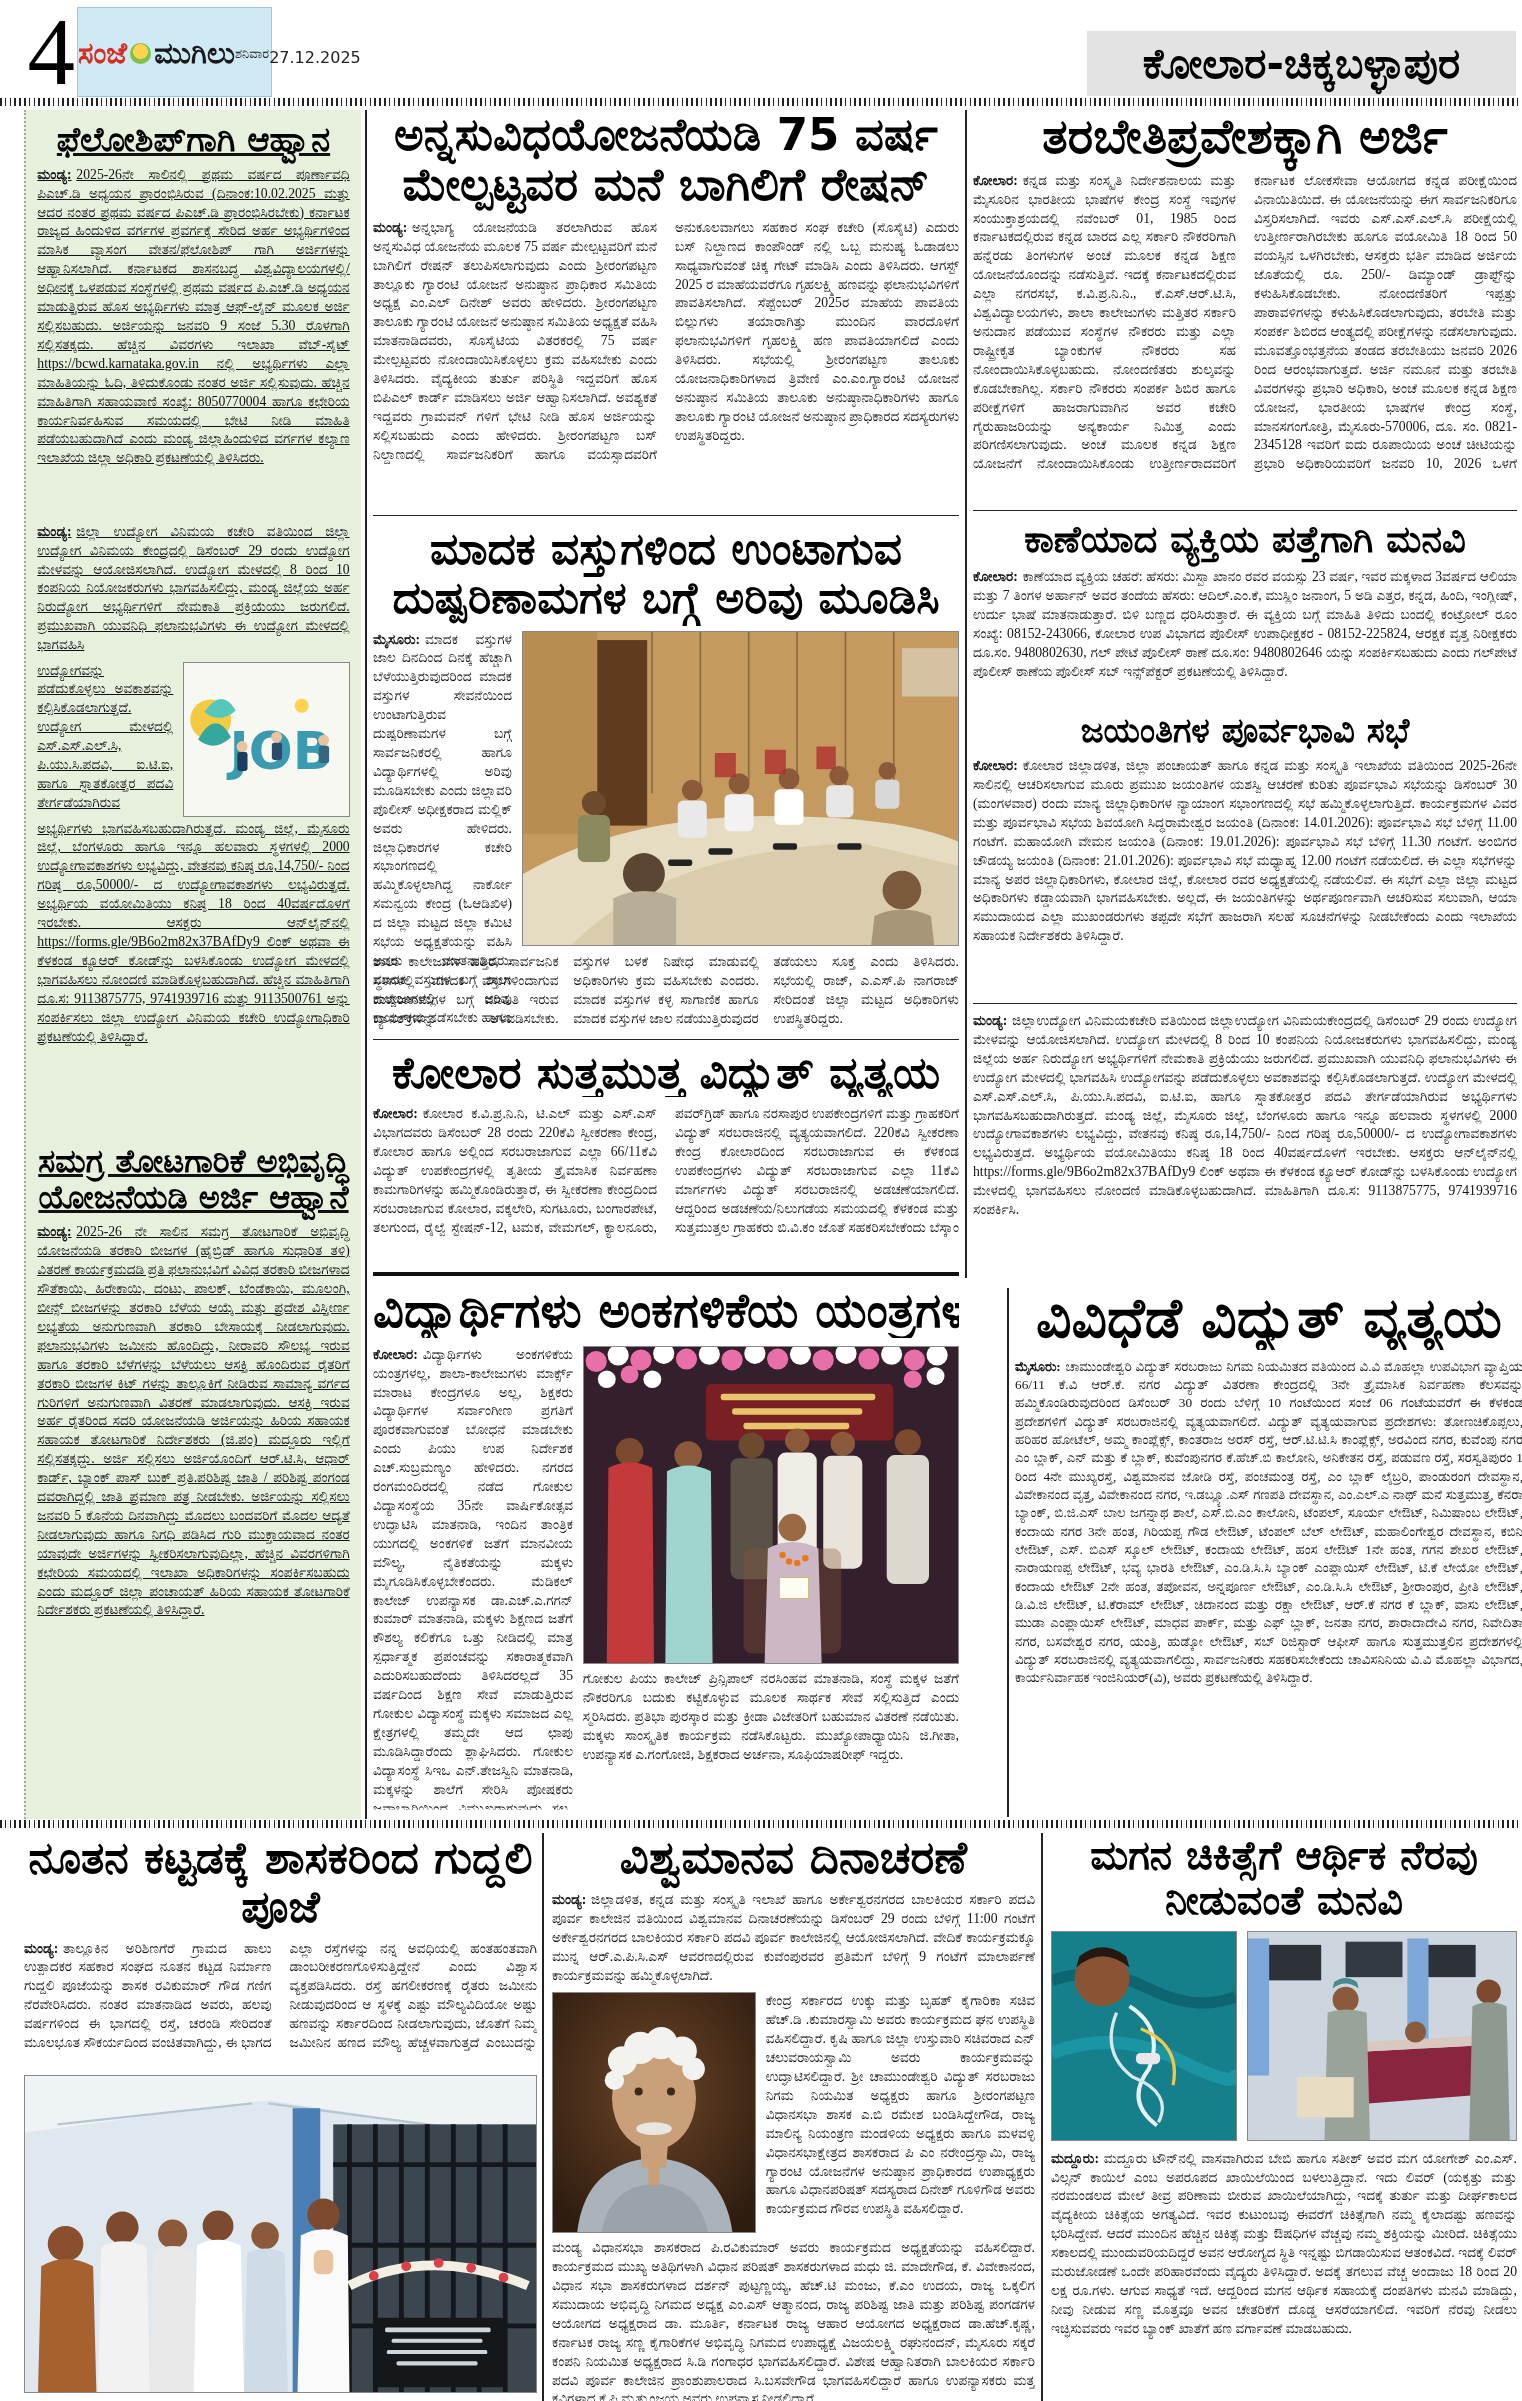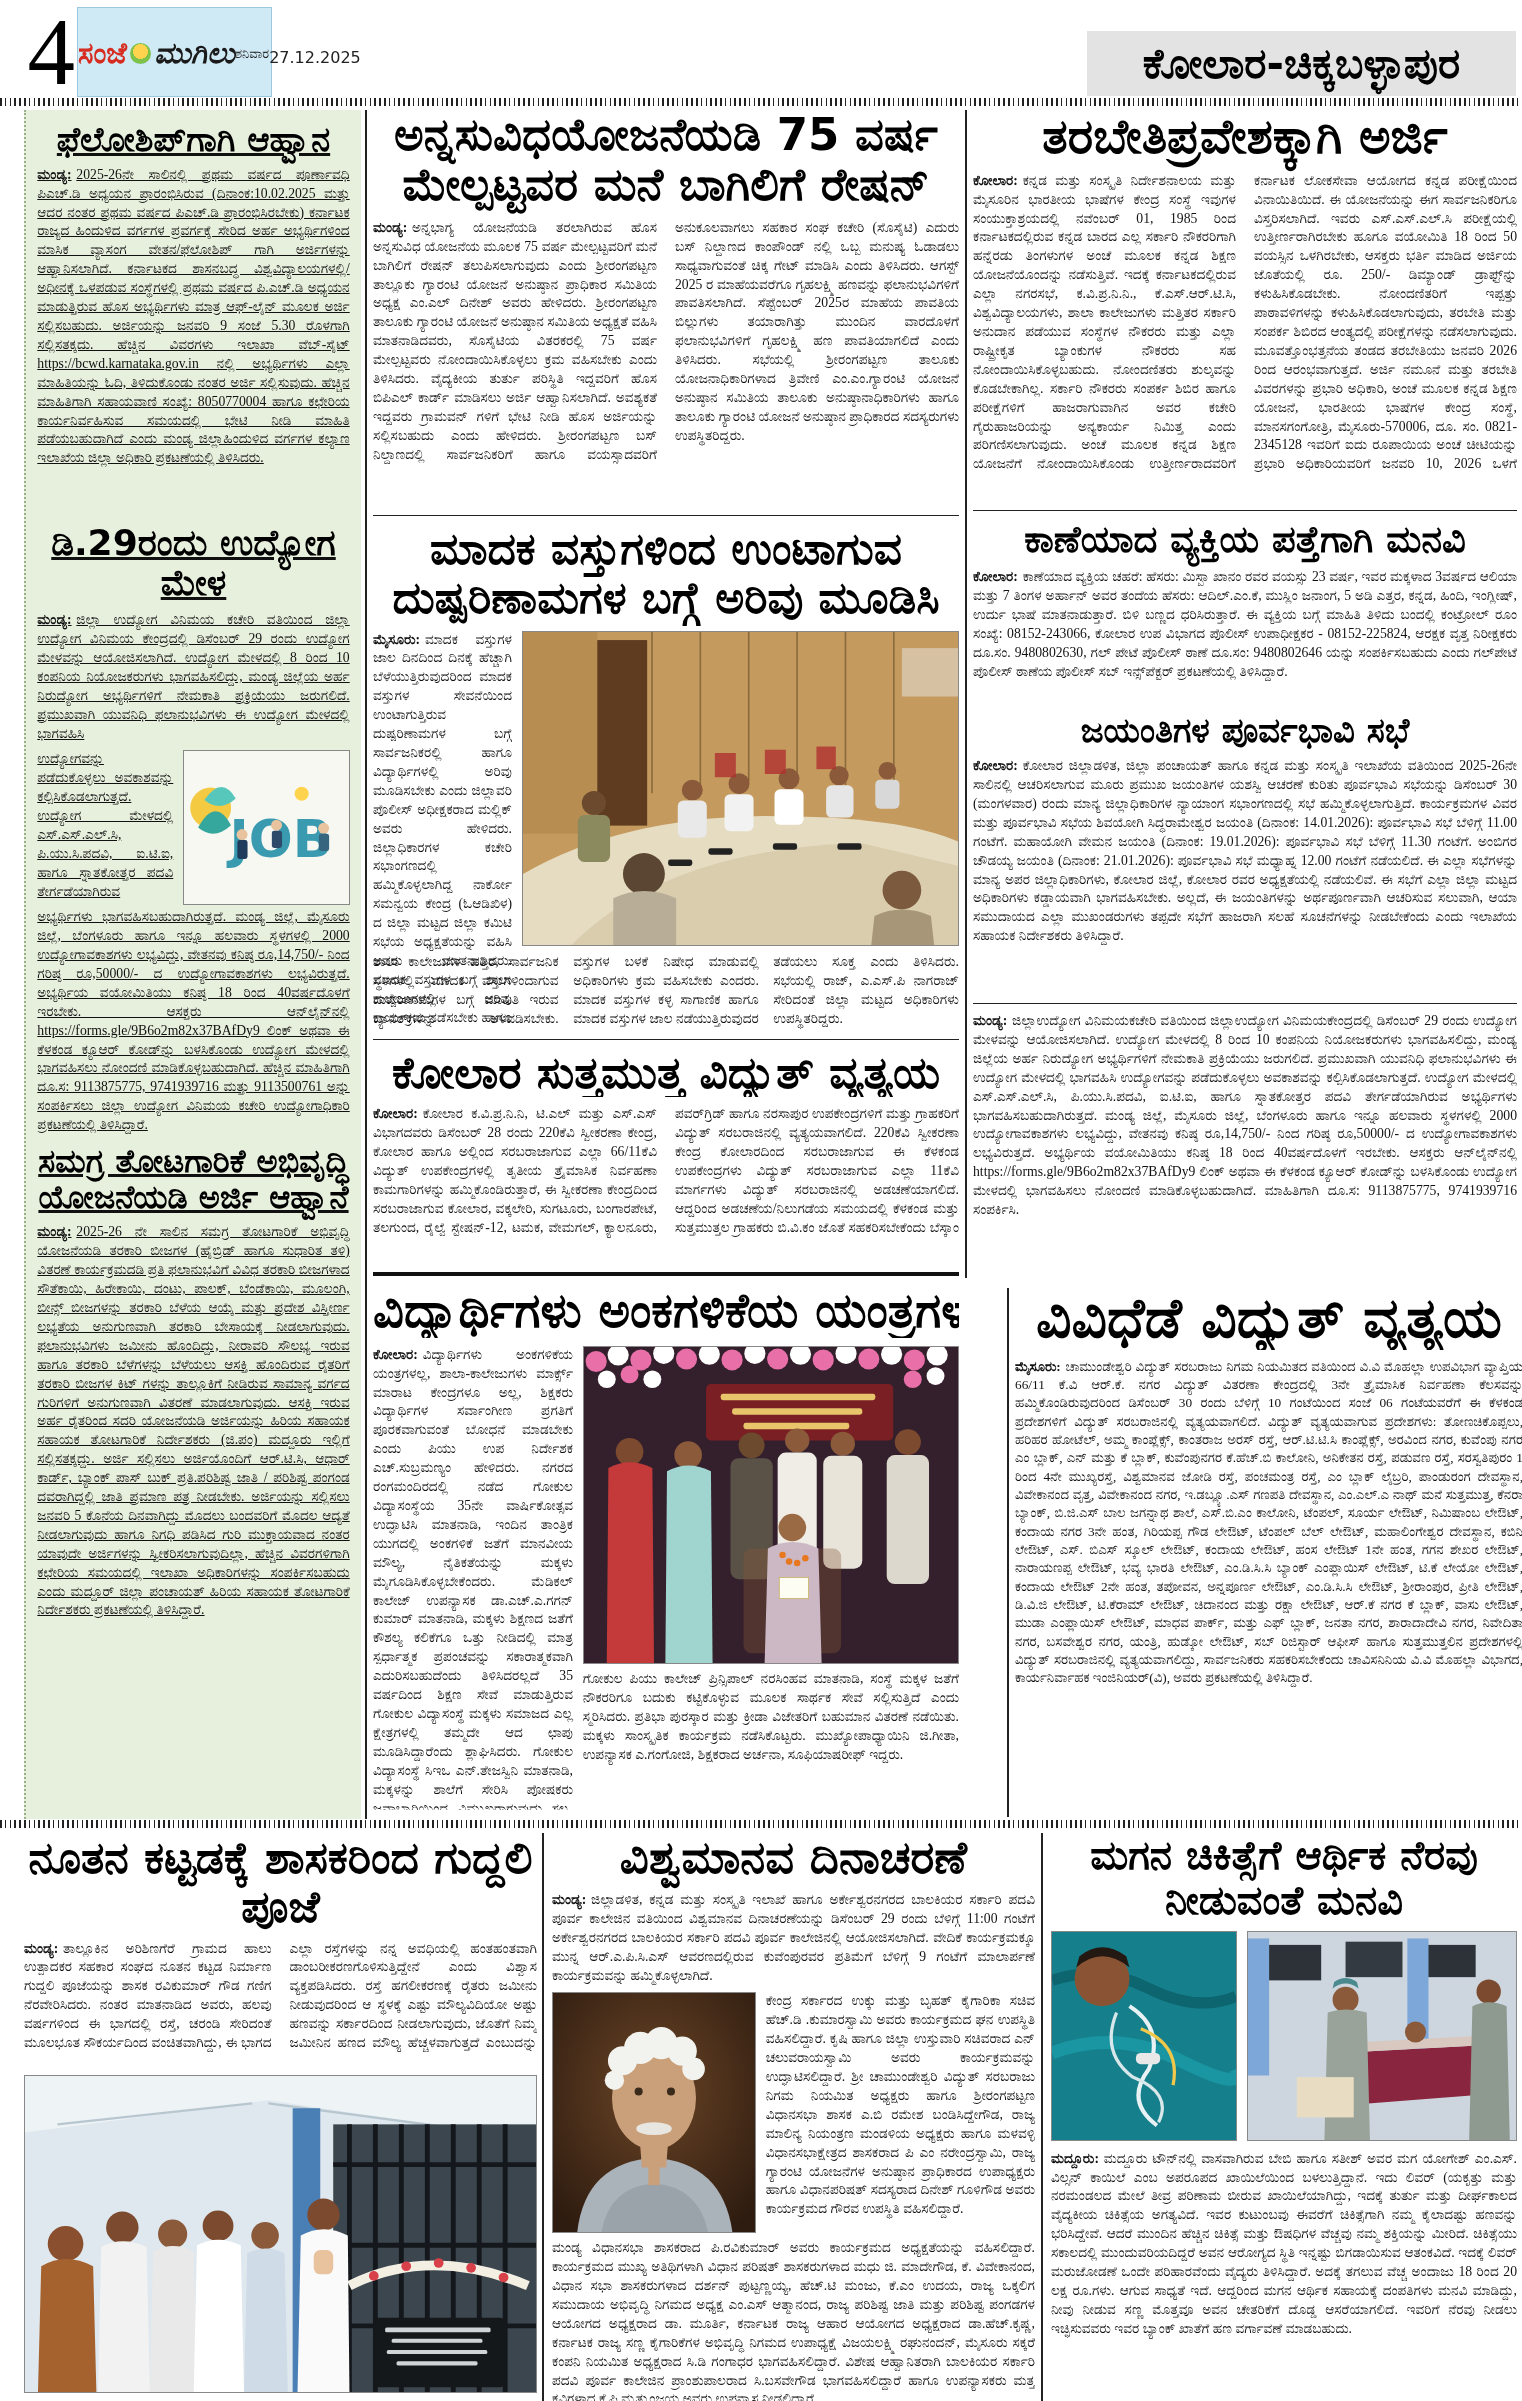--- a/index.html
+++ b/index.html
@@ -18,21 +18,21 @@
   .dl{font-weight:bold;margin-right:4.8px;}
   .cols2{column-count:2;column-gap:18px;overflow:hidden;}
   .cols3{column-count:3;column-gap:14.5px;overflow:hidden;}
   .greenpanel{background:#e7efdd;border-left:2.4px dotted #9ab08a;padding:9.7px 11.3px;box-sizing:border-box;overflow:hidden;text-decoration:underline;}
   .photo{border:0.8px solid #888;background:#ddd;overflow:hidden;}
   .flexrow{display:flex;gap:9.7px;}
   .masthead{background:#cfe9f5;border:0.8px solid #9cc7de;box-sizing:border-box;
     display:flex;align-items:center;justify-content:flex-start;padding-top:4.8px;}
   .masthead .mrow{font-family:"DejaVu Sans",sans-serif;font-weight:bold;font-size:29px;line-height:1;}
   .masthead .red{color:#d62d20;}
-  .masthead .blk{color:#1a1a1a;font-style:italic;}
+  .masthead .blk{color:#1a1a1a;}
   .mrule{width:82%;height:5.6px;border-radius:3.2px;background:linear-gradient(90deg,#0c86c8,#35b4ee 55%,#0c86c8);margin:5.6px 0 6.5px;}
   .mday{font-family:"DejaVu Sans",sans-serif;font-size:13px;color:#222;}
   .mdate{font-family:"DejaVu Sans",sans-serif;font-size:16px;color:#222;margin-top:6.5px;}
   .pageno{font-family:"Liberation Serif",serif;font-weight:normal;font-size:95px;line-height:1;color:#000;}
   .badge{background:#e3e3e3;display:flex;align-items:center;justify-content:center;
     font-family:"DejaVu Sans",sans-serif;font-weight:bold;font-size:42px;color:#000;}
   .section{position:absolute;box-sizing:border-box;overflow:hidden;}
 </style>
 </head>
 <body>
@@ -54,21 +54,20 @@
   <div class="tickline" style="top:98px;"></div>
 
   <div class="section greenpanel" style="left:24px;top:110px;width:337px;height:1709px;">
 
     <article style="height:403px;overflow:hidden;">
       <h2 class="head" style="font-size:34px;">ಫೆಲೋಶಿಪ್‌ಗಾಗಿ ಆಹ್ವಾನ</h2>
       <p class="body-txt"><b class="dl">ಮಂಡ್ಯ:</b><span>2025-26ನೇ ಸಾಲಿನಲ್ಲಿ ಪ್ರಥಮ ವರ್ಷದ ಪೂರ್ಣಾವಧಿ ಪಿಎಚ್.ಡಿ ಅಧ್ಯಯನ ಪ್ರಾರಂಭಿಸಿರುವ (ದಿನಾಂಕ:10.02.2025 ಮತ್ತು ಆದರ ನಂತರ ಪ್ರಥಮ ವರ್ಷದ ಪಿಎಚ್.ಡಿ ಪ್ರಾರಂಭಿಸಿರಬೇಕು) ಕರ್ನಾಟಕ ರಾಜ್ಯದ ಹಿಂದುಳಿದ ವರ್ಗಗಳ ಪ್ರವರ್ಗಕ್ಕೆ ಸೇರಿದ ಅರ್ಹ ಅಭ್ಯರ್ಥಿಗಳಿಂದ ಮಾಸಿಕ ವ್ಯಾಸಂಗ ವೇತನ/ಫೆಲೋಶಿಪ್ ಗಾಗಿ ಅರ್ಜಿಗಳನ್ನು ಆಹ್ವಾನಿಸಲಾಗಿದೆ. ಕರ್ನಾಟಕದ ಶಾಸನಬದ್ಧ ವಿಶ್ವವಿದ್ಯಾಲಯಗಳಲ್ಲಿ/ ಅಧೀನಕ್ಕೆ ಒಳಪಡುವ ಸಂಸ್ಥೆಗಳಲ್ಲಿ ಪ್ರಥಮ ವರ್ಷದ ಪಿ.ಎಚ್.ಡಿ ಅಧ್ಯಯನ ಮಾಡುತ್ತಿರುವ ಹೊಸ ಅಭ್ಯರ್ಥಿಗಳು ಮಾತ್ರ ಆಫ್-ಲೈನ್ ಮೂಲಕ ಅರ್ಜಿ ಸಲ್ಲಿಸಬಹುದು. ಅರ್ಜಿಯನ್ನು ಜನವರಿ 9 ಸಂಜೆ 5.30 ರೊಳಗಾಗಿ ಸಲ್ಲಿಸತಕ್ಕದು. ಹೆಚ್ಚಿನ ವಿವರಗಳು ಇಲಾಖಾ ವೆಬ್-ಸೈಟ್ https://bcwd.karnataka.gov.in ನಲ್ಲಿ ಅಭ್ಯರ್ಥಿಗಳು ಎಲ್ಲಾ ಮಾಹಿತಿಯನ್ನು ಓದಿ, ತಿಳಿದುಕೊಂಡು ನಂತರ ಅರ್ಜಿ ಸಲ್ಲಿಸುವುದು. ಹೆಚ್ಚಿನ ಮಾಹಿತಿಗಾಗಿ ಸಹಾಯವಾಣಿ ಸಂಖ್ಯೆ: 8050770004 ಹಾಗೂ ಕಛೇರಿಯ ಕಾರ್ಯನಿರ್ವಹಿಸುವ ಸಮಯದಲ್ಲಿ ಭೇಟಿ ನೀಡಿ ಮಾಹಿತಿ ಪಡೆಯಬಹುದಾಗಿದೆ ಎಂದು ಮಂಡ್ಯ ಜಿಲ್ಲಾಹಿಂದುಳಿದ ವರ್ಗಗಳ ಕಲ್ಯಾಣ ಇಲಾಖೆಯ ಜಿಲ್ಲಾ ಅಧಿಕಾರಿ ಪ್ರಕಟಣೆಯಲ್ಲಿ ತಿಳಿಸಿದರು.</span></p>
     </article>
 
     <article style="height:621px;overflow:hidden;">
-      <h2 class="head" style="font-size:36px;">ಡಿ.29ರಂದು ಉದ್ಯೋಗ ಮೇಳ</h2>
       <p class="body-txt"><b class="dl">ಮಂಡ್ಯ:</b><span>ಜಿಲ್ಲಾ ಉದ್ಯೋಗ ವಿನಿಮಯ ಕಚೇರಿ ವತಿಯಿಂದ ಜಿಲ್ಲಾ ಉದ್ಯೋಗ ವಿನಿಮಯ ಕೇಂದ್ರದಲ್ಲಿ ಡಿಸೆಂಬರ್ 29 ರಂದು ಉದ್ಯೋಗ ಮೇಳವನ್ನು ಆಯೋಜಿಸಲಾಗಿದೆ. ಉದ್ಯೋಗ ಮೇಳದಲ್ಲಿ 8 ರಿಂದ 10 ಕಂಪನಿಯ ನಿಯೋಜಕರುಗಳು ಭಾಗವಹಿಸಲಿದ್ದು, ಮಂಡ್ಯ ಜಿಲ್ಲೆಯ ಅರ್ಹ ನಿರುದ್ಯೋಗ ಅಭ್ಯರ್ಥಿಗಳಿಗೆ ನೇಮಕಾತಿ ಪ್ರಕ್ರಿಯೆಯು ಜರುಗಲಿದೆ. ಪ್ರಮುಖವಾಗಿ ಯುವನಿಧಿ ಫಲಾನುಭವಿಗಳು ಈ ಉದ್ಯೋಗ ಮೇಳದಲ್ಲಿ ಭಾಗವಹಿಸಿ</span></p>
       <div class="flexrow" style="height:158px;">
         <p class="body-txt" style="width:136px;flex:0 0 auto;">ಉದ್ಯೋಗವನ್ನು ಪಡೆದುಕೊಳ್ಳಲು ಅವಕಾಶವನ್ನು ಕಲ್ಪಿಸಿಕೊಡಲಾಗುತ್ತದೆ. ಉದ್ಯೋಗ ಮೇಳದಲ್ಲಿ ಎಸ್.ಎಸ್.ಎಲ್.ಸಿ, ಪಿ.ಯು.ಸಿ.ಪದವಿ, ಐ.ಟಿ.ಐ, ಹಾಗೂ ಸ್ನಾತಕೋತ್ತರ ಪದವಿ ತೇರ್ಗಡೆಯಾಗಿರುವ</p>
         <div class="photo" style="flex:1;height:153px;background:#f7f8f2;position:relative;">
           <svg width="100%" height="100%" viewBox="0 0 210 190">
             <rect width="210" height="190" fill="#f7f8f2"></rect>
             <circle cx="34" cy="70" r="26" fill="#f4c430" opacity="0.9"></circle>
             <path d="M18 95 Q40 55 60 92 Q38 112 18 95Z" fill="#35a79c"></path>
             <path d="M26 60 Q48 28 66 58 Q46 76 26 60Z" fill="#57c7bb"></path>
             <text x="58" y="132" font-family="DejaVu Sans, sans-serif" font-size="66" font-weight="bold" fill="#3a9ab0">JOB</text>

